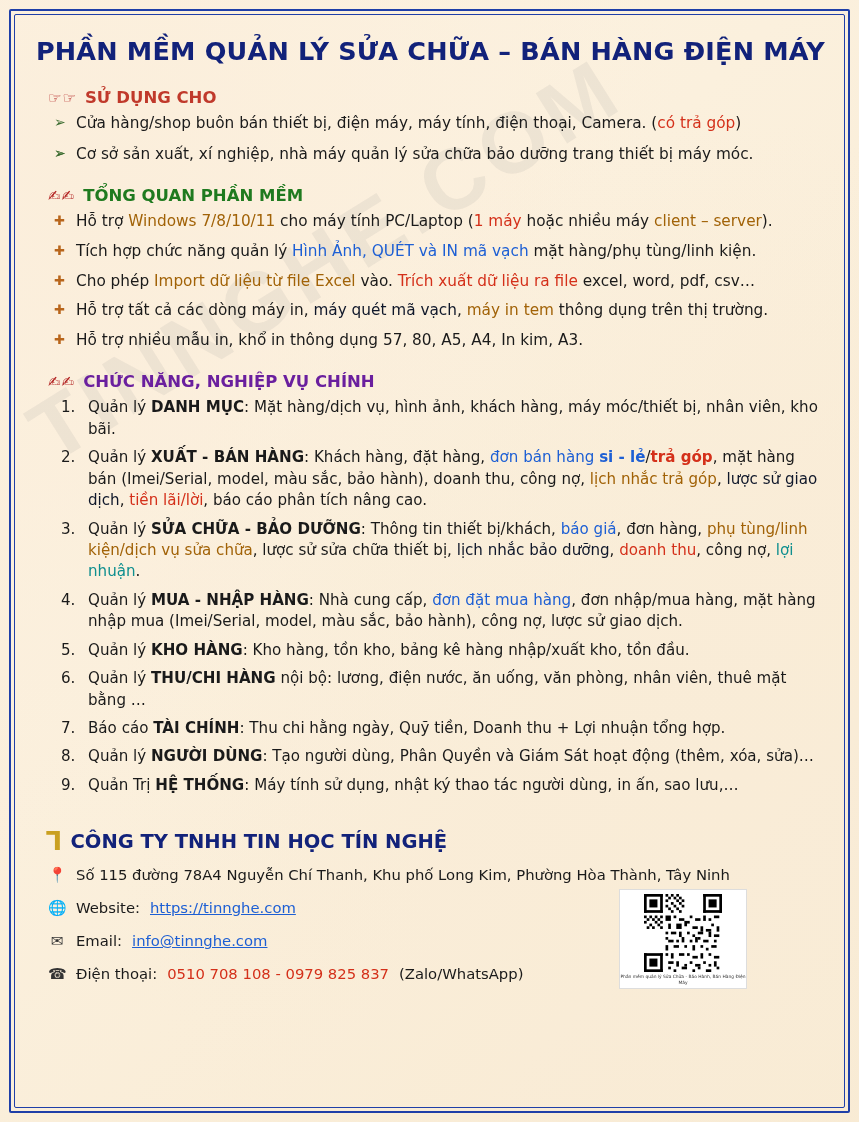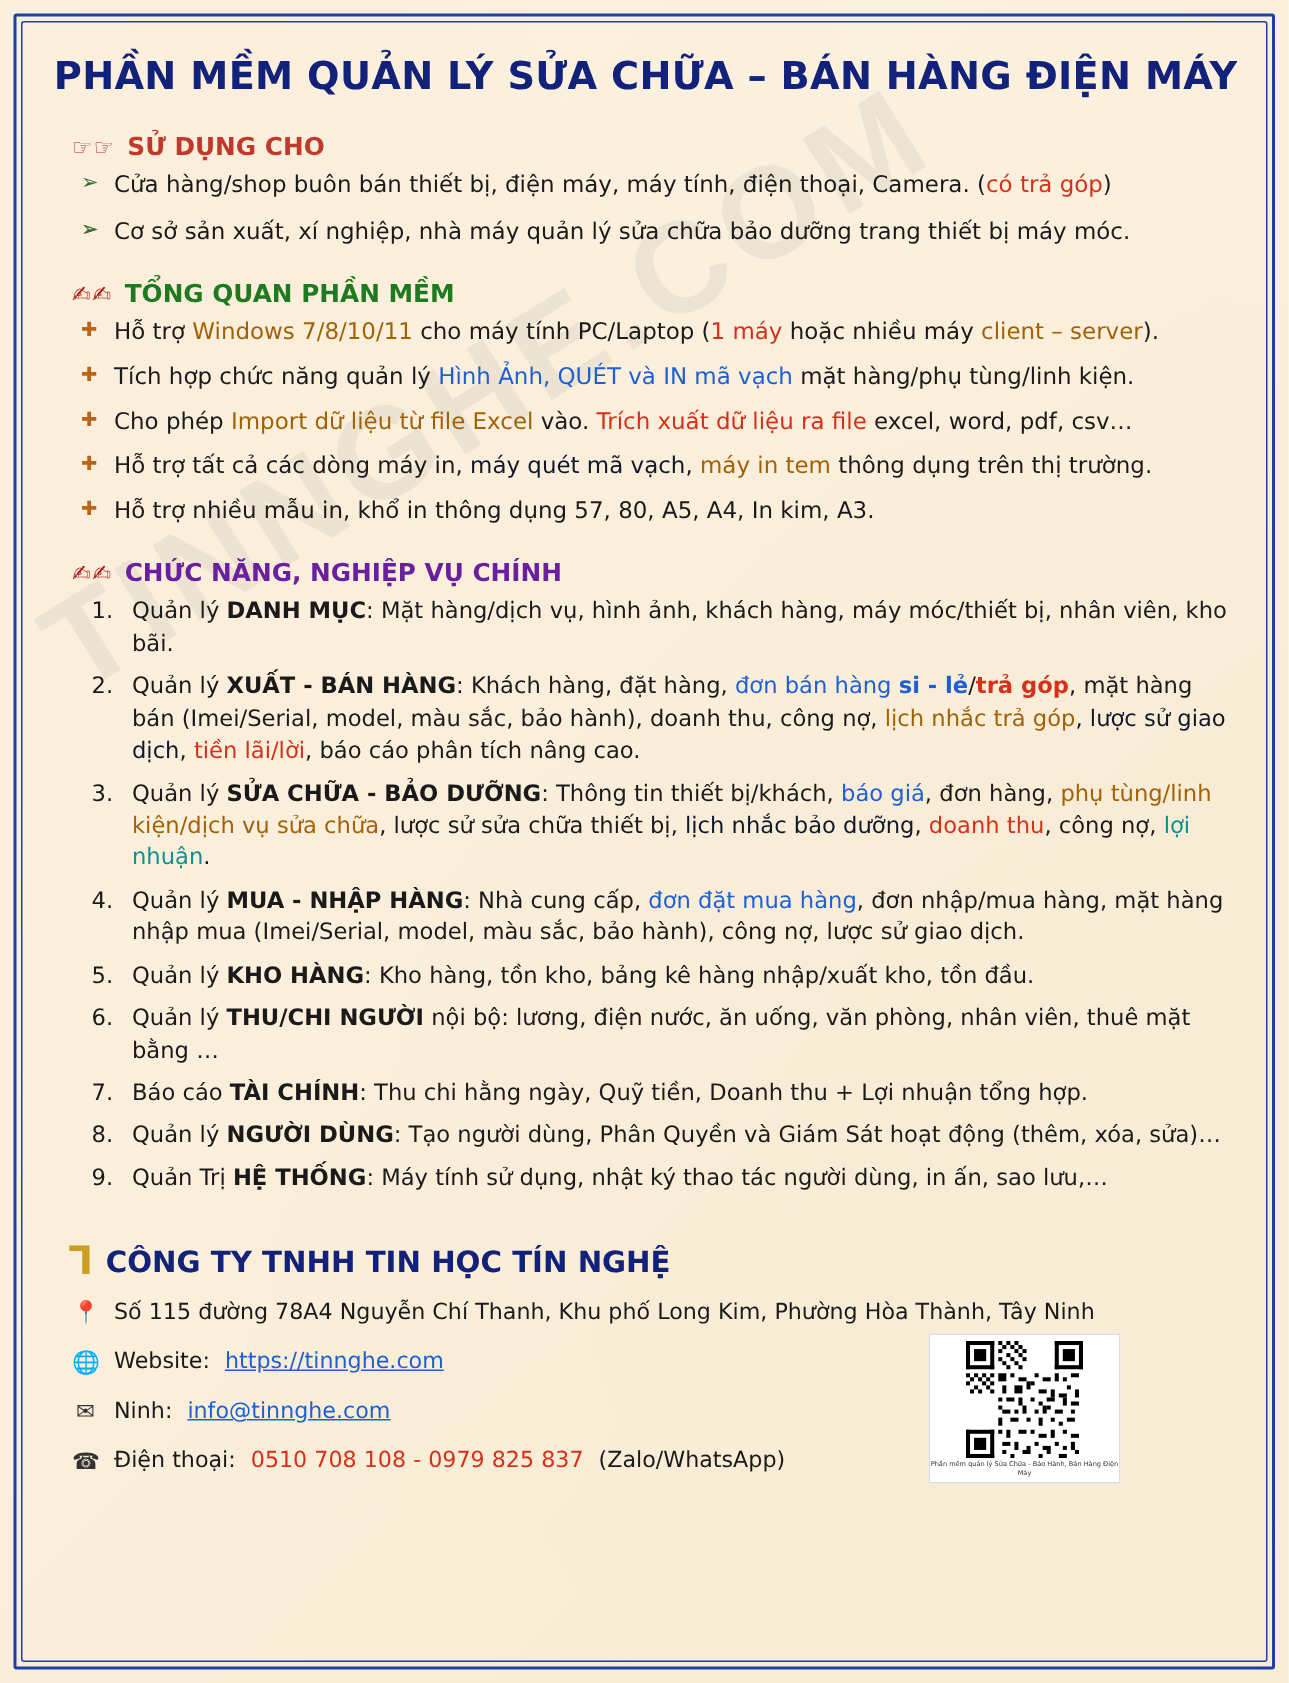--- a/index.html
+++ b/index.html
@@ -214,21 +214,21 @@
     <li><span class="num">3.</span>
       Quản lý <span class="b">SỬA CHỮA - BẢO DƯỠNG</span>: Thông tin thiết bị/khách, <span class="blue">báo giá</span>, đơn hàng, <span class="green">phụ tùng/linh kiện/dịch vụ sửa chữa</span>, lược sử sửa chữa thiết bị, <span class="purple">lịch nhắc bảo dưỡng</span>, <span class="red">doanh thu</span>, công nợ, <span class="teal">lợi nhuận</span>.
     </li>
     <li><span class="num">4.</span>
       Quản lý <span class="b">MUA - NHẬP HÀNG</span>: Nhà cung cấp, <span class="blue">đơn đặt mua hàng</span>, đơn nhập/mua hàng, mặt hàng nhập mua (Imei/Serial, model, màu sắc, bảo hành), công nợ, lược sử giao dịch.
     </li>
     <li><span class="num">5.</span>
       Quản lý <span class="b">KHO HÀNG</span>: Kho hàng, tồn kho, bảng kê hàng nhập/xuất kho, tồn đầu.
     </li>
     <li><span class="num">6.</span>
-      Quản lý <span class="b">THU/CHI NGƯỜI</span> nội bộ: lương, điện nước, ăn uống, văn phòng, nhân viên, thuê mặt bằng …
+      Quản lý <span class="b">THU/CHI HÀNG</span> nội bộ: lương, điện nước, ăn uống, văn phòng, nhân viên, thuê mặt bằng …
     </li>
     <li><span class="num">7.</span>
       Báo cáo <span class="b">TÀI CHÍNH</span>: Thu chi hằng ngày, Quỹ tiền, Doanh thu + Lợi nhuận tổng hợp.
     </li>
     <li><span class="num">8.</span>
       Quản lý <span class="b">NGƯỜI DÙNG</span>: Tạo người dùng, Phân Quyền và Giám Sát hoạt động (thêm, xóa, sửa)…
     </li>
     <li><span class="num">9.</span>
       Quản Trị <span class="b">HỆ THỐNG</span>: Máy tính sử dụng, nhật ký thao tác người dùng, in ấn, sao lưu,…
     </li>
@@ -244,21 +244,21 @@
       <span class="ic">📍</span>
       <span>Số 115 đường 78A4 Nguyễn Chí Thanh, Khu phố Long Kim, Phường Hòa Thành, Tây Ninh</span>
     </div>
     <div class="crow">
       <span class="ic">🌐</span>
       <span>Website:</span>
       <a href="#">https://tinnghe.com</a>
     </div>
     <div class="crow">
       <span class="ic">✉</span>
-      <span>Ninh:</span>
+      <span>Email:</span>
       <a href="#">info@tinnghe.com</a>
     </div>
     <div class="crow">
       <span class="ic">☎</span>
       <span>Điện thoại:</span>
       <span class="red">0510 708 108 -  0979 825 837</span>
       <span>(Zalo/WhatsApp)</span>
     </div>
 
     <div class="qr">

